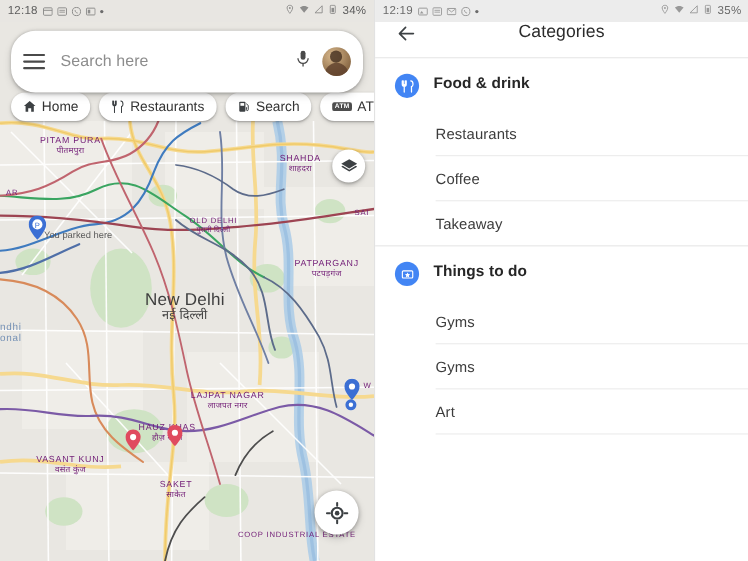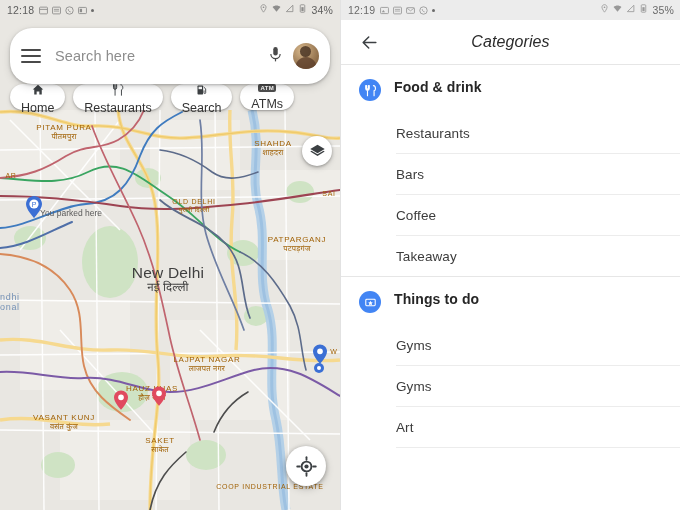--- a/index.html
+++ b/index.html
@@ -54,21 +54,21 @@
     border-radius:50%; background:#4a3524; opacity:.85; }
   .avatar::after { content:""; position:absolute; left:2px; bottom:0; width:22px; height:12px;
     border-radius:50% 50% 0 0 / 100% 100% 0 0; background:#5d3f2a; opacity:.8; }
 
   
   .chips { position: absolute; top: 84px; left: 10px; z-index: 28; display: flex; gap: 8px; }
   .chip {
     height: 26px; background: #fff; border-radius: 14px;
     display: flex; align-items: center; gap: 5px; padding: 0 11px;
     box-shadow: 0 1px 2px rgba(0,0,0,.28), 0 2px 5px rgba(0,0,0,.1);
-    font-size: 12.5px; color: #333; white-space: nowrap; cursor: pointer; flex-direction: column;
+    font-size: 12.5px; color: #333; white-space: nowrap; cursor: pointer;
   }
   .chip svg { display: block; flex: none; }
   .atm-badge {
     font-size: 6px; font-weight: bold; color: #fff; background: #4d4d4d;
     border-radius: 2px; padding: 1px 2px; letter-spacing: .3px; line-height: 1;
   }
 
   
   .layers-btn {
     position: absolute; right: 8px; top: 136px; width: 30px; height: 30px;
@@ -78,38 +78,38 @@
   }
   .loc-btn {
     position: absolute; right: 14px; bottom: 24px; width: 40px; height: 40px;
     background: #fff; border-radius: 50%; z-index: 26;
     box-shadow: 0 1px 4px rgba(0,0,0,.3), 0 3px 8px rgba(0,0,0,.16);
     display: flex; align-items: center; justify-content: center; cursor: pointer;
   }
 
   
   .mlabel { position: absolute; z-index: 12; text-align: center;
-    color: #a16207; pointer-events: none; line-height: 1.12; }
+    color: #701a75; pointer-events: none; line-height: 1.12; }
   .mlabel .en { letter-spacing: .7px; }
   .mlabel .hi { font-size: 7.5px; letter-spacing: .2px; }
   .mlabel.city { color: #3f3f3f; }
   .mlabel.city .en { font-size: 15.5px; letter-spacing: .2px; }
   .mlabel.city .hi { font-size: 11.5px; }
   .mlabel.area .en { font-size: 8px; }
   .mlabel.small .en { font-size: 7px; }
   .mlabel.blue { color: #7591b5; }
   .parked { position: absolute; z-index: 14; font-size: 8.5px; color: #5a5a5a; white-space: nowrap; }
 
   
   .pin { position: absolute; z-index: 15; }
   .pin svg { display: block; }
 
   
   .panel-right { position: relative; width: 340px; height: 510px; background: #fff; border-left: 1px solid #e2e2e2; overflow: hidden; }
-  .cat-header { position: relative; height: 44px; margin-top: 20px; display: flex; align-items: center; padding: 0 16px; font-style: italic; }
+  .cat-header { position: relative; height: 44px; margin-top: 8px; display: flex; align-items: center; padding: 0 16px; }
   .back-btn { width: 24px; height: 24px; display:flex; align-items:center; justify-content:center; cursor: pointer; }
   .cat-title { flex: 1; text-align: center; font-size: 16px; color: #2b2b2b; margin-right: 24px; letter-spacing: .1px; }
   .hdr-rule { height: 1px; background: #e6e6e6; margin: 0; }
 
   .section-head { display: flex; align-items: flex-start; gap: 13px; padding: 14px 0 12px 18px; }
   .sec-icon { width: 22px; height: 22px; border-radius: 50%; display: flex;
     align-items: center; justify-content: center; flex: none; }
   .sec-title { font-size: 14px; color: #262626; font-weight: 600; letter-spacing: .1px; }
   .cat-list { list-style: none; padding-left: 55px; }
   .cat-item { font-size: 13.5px; color: #3c3c3c; padding: 12.5px 0 12.5px 0;
@@ -455,21 +455,20 @@
       <span class="sec-icon" style="background:#4285F4">
         <svg width="13" height="13" viewBox="0 0 16 16">
           <path d="M3.2 2 V6 M5.4 2 V6 M4.3 6 V14.4 M2.1 2 v3.6 a2.2 2.2 0 0 0 4.4 0 V2" stroke="#fff" stroke-width="1.4" fill="none" stroke-linecap="round"></path>
           <path d="M11.6 2 c1.7 0 2.5 1.8 2.5 3.7 0 1.5-.8 2.4-1.7 2.6 V14.4" stroke="#fff" stroke-width="1.4" fill="none" stroke-linecap="round"></path>
         </svg>
       </span>
       <span class="sec-title">Food &amp; drink</span>
     </div>
     <ul class="cat-list">
       <li class="cat-item">Restaurants</li>
-      <li class="cat-item">Bars</li>
       <li class="cat-item">Coffee</li>
       <li class="cat-item">Takeaway</li>
     </ul>
     <div class="sec-divider"></div>
 
     <div class="section-head">
       <span class="sec-icon" style="background:#4285F4">
         <svg width="13" height="13" viewBox="0 0 16 16">
           <rect x="2.2" y="4" width="11.6" height="8" rx="1.1" fill="none" stroke="#fff" stroke-width="1.3"></rect>
           <path d="M8 5.8 l.9 1.8 2 .3 -1.45 1.4 .35 2 -1.8-.95 -1.8 .95 .35-2 -1.45-1.4 2-.3z" fill="#fff"></path>

